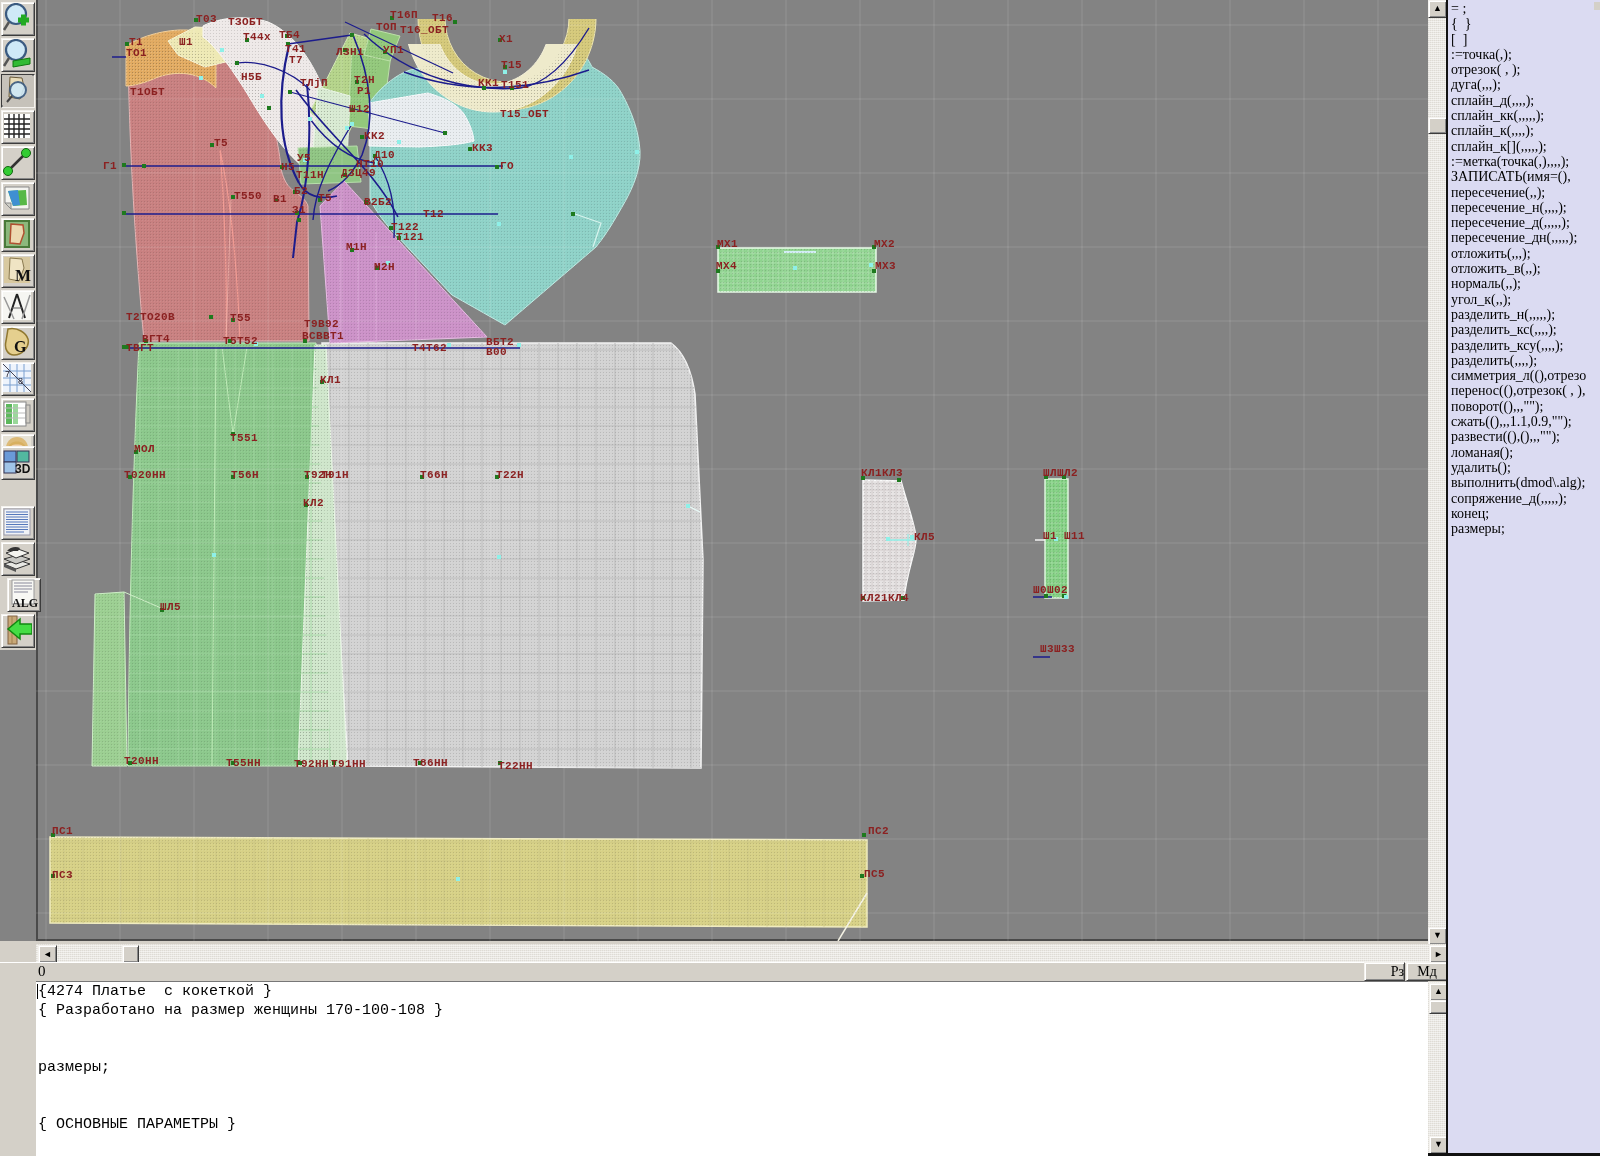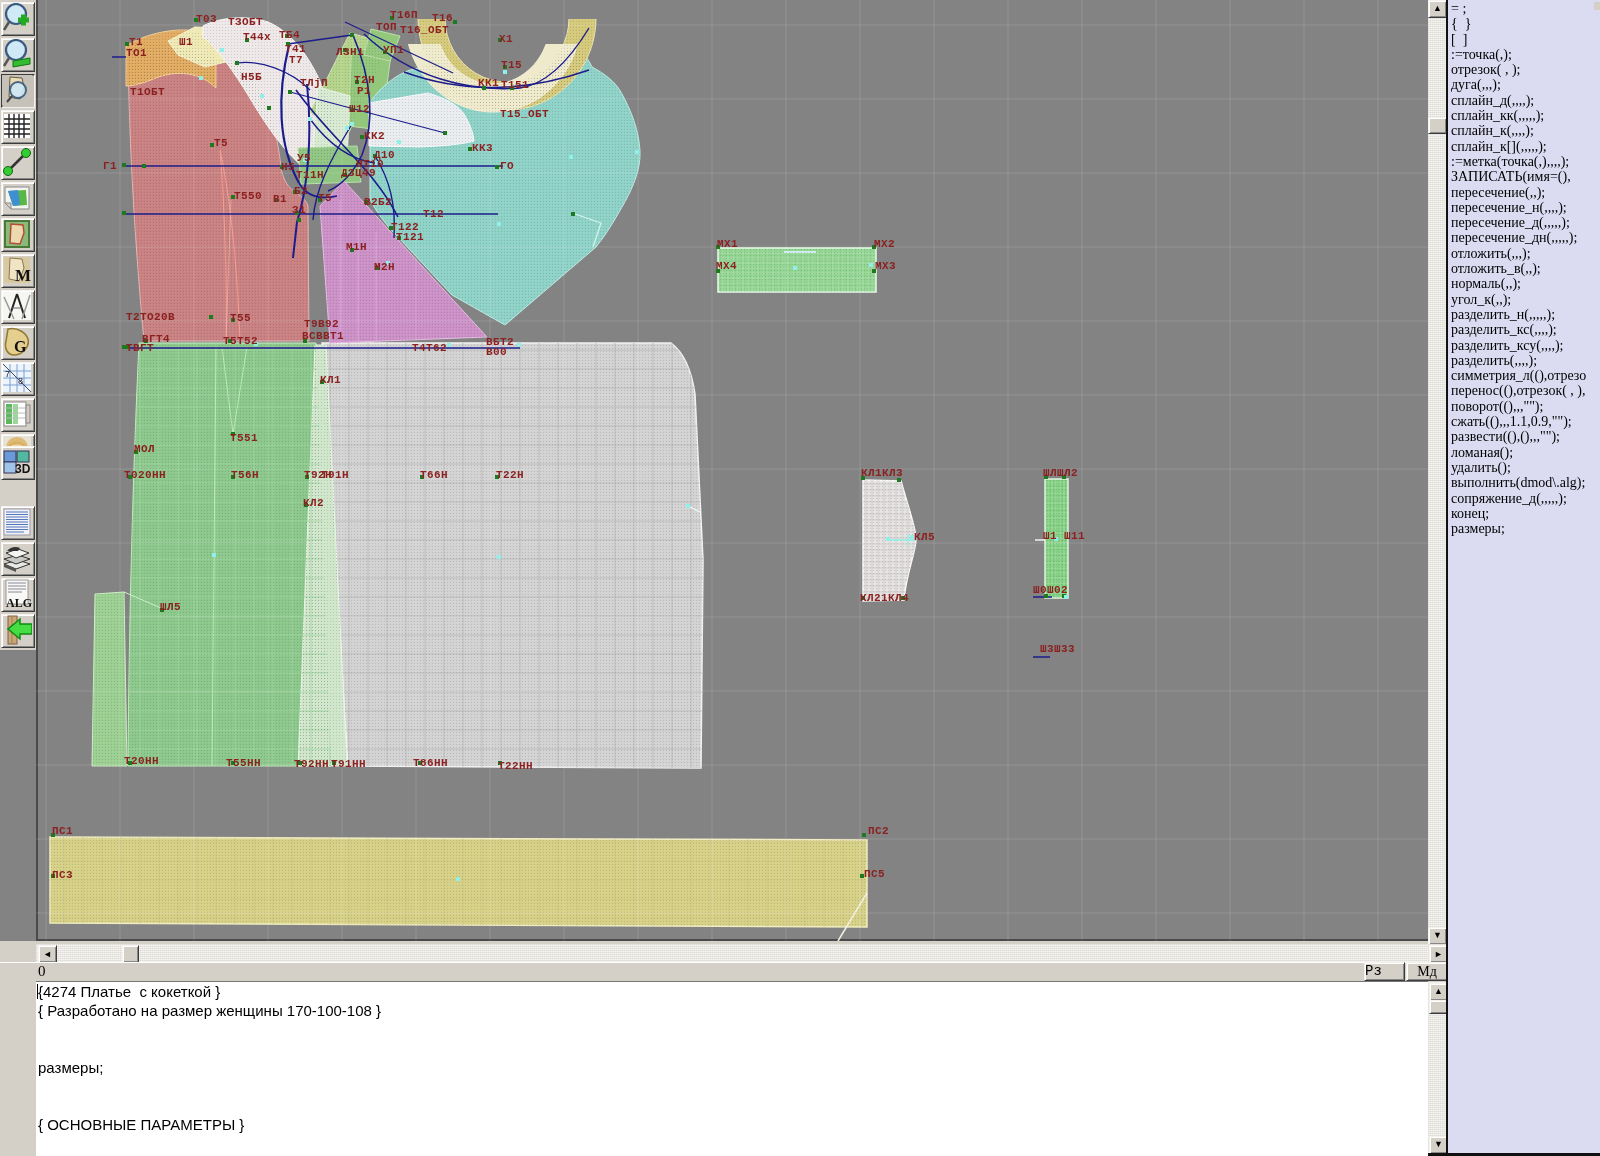--- a/index.html
+++ b/index.html
@@ -401,21 +401,21 @@
         <rect x="2" y="2" width="26" height="26" fill="#f0f2f6" stroke="#99a"></rect>
         <path d="M4 5H26 M4 7.5H26 M4 10H26 M4 12.5H26 M4 15H26 M4 17.5H26 M4 20H26 M4 22.5H26 M4 25H22" stroke="#5577bb" stroke-width="1.2"></path>
       </svg></div>
 <div class="abs btn3d" style="left:1px;top:542px;width:32px;height:32px"><svg width="30" height="30" viewBox="0 0 30 30">
         <path d="M2 21 L16 17 L28 21 L14 26 Z" fill="#e8e8e4" stroke="#333"></path>
         <path d="M2 16 L16 12 L28 16 L14 21 Z" fill="#c8c8c4" stroke="#333"></path>
         <path d="M4 10 L16 6 L27 10 L14 15 Z" fill="#f4f4f0" stroke="#333"></path>
         <path d="M2 21 L14 26 L14 29 L2 24 Z" fill="#555"></path>
         <path d="M5 8 C8 4 14 3 18 5 L16 8 Z" fill="#333"></path>
       </svg></div>
-<div class="abs btn3d" style="left:1px;top:578px;width:32px;height:32px"><svg width="30" height="30" viewBox="0 0 30 30">
+<div class="abs btn3d" style="left:7px;top:578px;width:32px;height:32px"><svg width="30" height="30" viewBox="0 0 30 30">
         <rect x="4" y="1" width="22" height="24" fill="#f8f8f4" stroke="#999"></rect>
         <path d="M6 4H24 M6 7H24 M6 10H24 M6 13H20" stroke="#889" stroke-width="1"></path>
         <text x="4" y="28" font-family="Liberation Serif" font-size="12" font-weight="bold" fill="#111">ALG</text>
       </svg></div>
 <div class="abs btn3d" style="left:1px;top:614px;width:32px;height:32px"><svg width="30" height="30" viewBox="0 0 30 30">
         <rect x="6" y="1" width="9" height="28" fill="#c8a878" stroke="#806040"></rect>
         <path d="M10 1 V29" stroke="#a08050"></path>
         <path d="M28 10 L16 10 L16 5 L4 15 L16 25 L16 20 L28 20 Z" fill="#44dd44" stroke="#118811" stroke-width="1.5" transform="translate(2,-1)"></path>
       </svg></div>
 </div>
@@ -431,24 +431,24 @@
 <div class="abs track" style="left:36px;top:944px;width:1410px;height:18px"></div>
 <div class="abs btn3d" style="left:38px;top:945px;width:17px;height:16px">
     <span class="arr" style="line-height:16px">◄</span>
   </div>
 <div class="abs btn3d" style="left:1429px;top:945px;width:17px;height:16px">
     <span class="arr" style="line-height:16px">►</span>
   </div>
 <div class="abs btn3d" style="left:122px;top:945px;width:15px;height:16px"></div>
 <div class="abs" style="left:0;top:962px;width:1447px;height:19px;background:#d4d0c8;border-top:1px solid #fff"></div>
 <div class="abs" style="left:38px;top:963px;font-family:'Liberation Serif',serif;font-size:15px;color:#000">0</div>
-<div class="abs btn3d" style="left:1364px;top:962px;width:39px;height:17px;text-align:left;font-family:Liberation Mono, monospace;font-size:14px;line-height:17px">Рз</div>
+<div class="abs btn3d" style="left:1364px;top:962px;width:39px;height:17px;text-align:right;font-family:Liberation Serif, serif;font-size:14px;line-height:17px">Рз</div>
 <div class="abs btn3d" style="left:1406px;top:962px;width:40px;height:17px;text-align:center;font-family:'Liberation Serif',serif;font-size:14px;line-height:17px">Мд</div>
 <div class="abs" style="left:36px;top:981px;width:1392px;height:175px;background:#fff;border-top:1px solid #777"></div>
-<div class="abs" style="left:38px;top:982px;font-family:Liberation Sans, sans-serif;font-size:15px;line-height:19px;color:#000;white-space:pre">{4274 Платье  с кокеткой }
+<div class="abs" style="left:38px;top:982px;font-family:Liberation Mono, monospace;font-size:15px;line-height:19px;color:#000;white-space:pre">{4274 Платье  с кокеткой }
 { Разработано на размер женщины 170-100-108 }
 
 
 размеры;
 
 
 { ОСНОВНЫЕ ПАРАМЕТРЫ }</div>
 <div class="abs" style="left:37px;top:984px;width:1px;height:15px;background:#000"></div>
 <div class="abs track" style="left:1428px;top:982px;width:18px;height:171px"></div>
 <div class="abs btn3d" style="left:1429px;top:983px;width:17px;height:16px">

